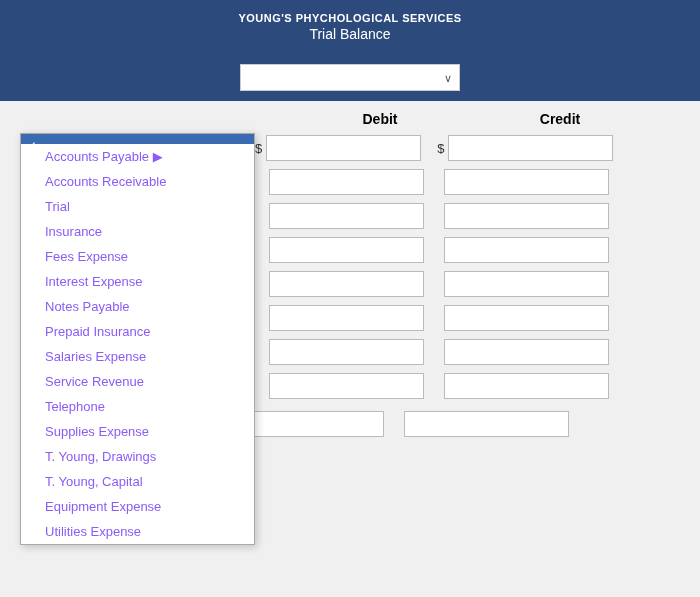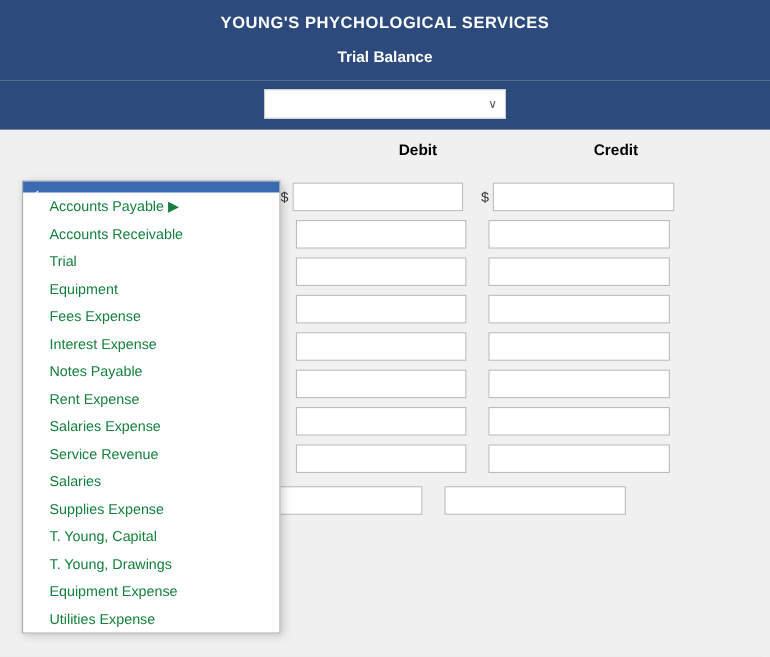--- a/index.html
+++ b/index.html
@@ -12,28 +12,28 @@
       flex-direction: column;
     }
 
     .header {
       background: #2c4a7c;
       color: white;
       text-align: center;
       padding: 12px 10px 14px;
     }
     .header-title {
-      font-size: 15px;
+      font-size: 11px;
       font-weight: bold;
       letter-spacing: 0.5px;
     }
     .header-subtitle {
       font-size: 14px;
-      font-weight: bold;
-      margin-top: 14px;
+      font-weight: normal;
+      margin-top: 2px;
     }
 
     .select-row {
       background: #2c4a7c;
       padding: 8px 10px 10px;
       display: flex;
       justify-content: center;
     }
     .account-select {
       width: 220px;
@@ -64,21 +64,21 @@
       background: #f0f0f0;
       flex: 1;
       padding: 10px 20px 20px;
       position: relative;
     }
 
     .col-headers {
       display: flex;
       justify-content: flex-end;
       padding-right: 30px;
-      margin-bottom: 20px;
+      margin-bottom: 6px;
     }
     .col-header {
       font-weight: bold;
       font-size: 14px;
       width: 180px;
       text-align: center;
     }
 
     .rows-area {
       position: relative;
@@ -132,21 +132,21 @@
       width: 235px;
       background: white;
       border: 1px solid #aaa;
       box-shadow: 2px 2px 8px rgba(0,0,0,0.2);
       z-index: 100;
     }
     .dropdown-item {
       padding: 5px 10px 5px 24px;
       font-size: 13px;
       cursor: pointer;
-      color: #15803d;
+      color: #8b5cf6;
       position: relative;
     }
     .dropdown-item.selected {
       background: #3a6ab0;
       color: white;
     }
     .dropdown-item.selected::before {
       content: '✓';
       position: absolute;
       left: 6px;
@@ -210,31 +210,31 @@
       <input class="amount-input" type="text" value="" style="margin-right: 16px;">
       <span class="dollar-sign">$</span>
       <input class="amount-input-no-dollar" type="text" value="" style="">
     </div>
 
     <div class="dropdown-overlay">
       <div class="dropdown-item selected"></div>
       <div class="dropdown-item">Accounts Payable ▶</div>
       <div class="dropdown-item">Accounts Receivable</div>
       <div class="dropdown-item">Trial</div>
-      <div class="dropdown-item">Equipment</div>
+      <div class="dropdown-item">Insurance</div>
       <div class="dropdown-item">Fees Expense</div>
       <div class="dropdown-item">Interest Expense</div>
       <div class="dropdown-item">Notes Payable</div>
-      <div class="dropdown-item">Rent Expense</div>
+      <div class="dropdown-item">Prepaid Insurance</div>
       <div class="dropdown-item">Salaries Expense</div>
       <div class="dropdown-item">Service Revenue</div>
-      <div class="dropdown-item">Salaries</div>
+      <div class="dropdown-item">Telephone</div>
       <div class="dropdown-item">Supplies Expense</div>
+      <div class="dropdown-item">T. Young, Drawings</div>
       <div class="dropdown-item">T. Young, Capital</div>
-      <div class="dropdown-item">T. Young, Drawings</div>
       <div class="dropdown-item">Equipment Expense</div>
       <div class="dropdown-item">Utilities Expense</div>
 
     </div>
 
     <div style="margin-top: 4px;">
       <div class="trial-row">
         <div style="width:235px;"></div>
         <input class="amount-input" type="text" value="" style="margin-right: 20px; margin-left: 14px;">
         <input class="amount-input-no-dollar" type="text" value="" style="">

